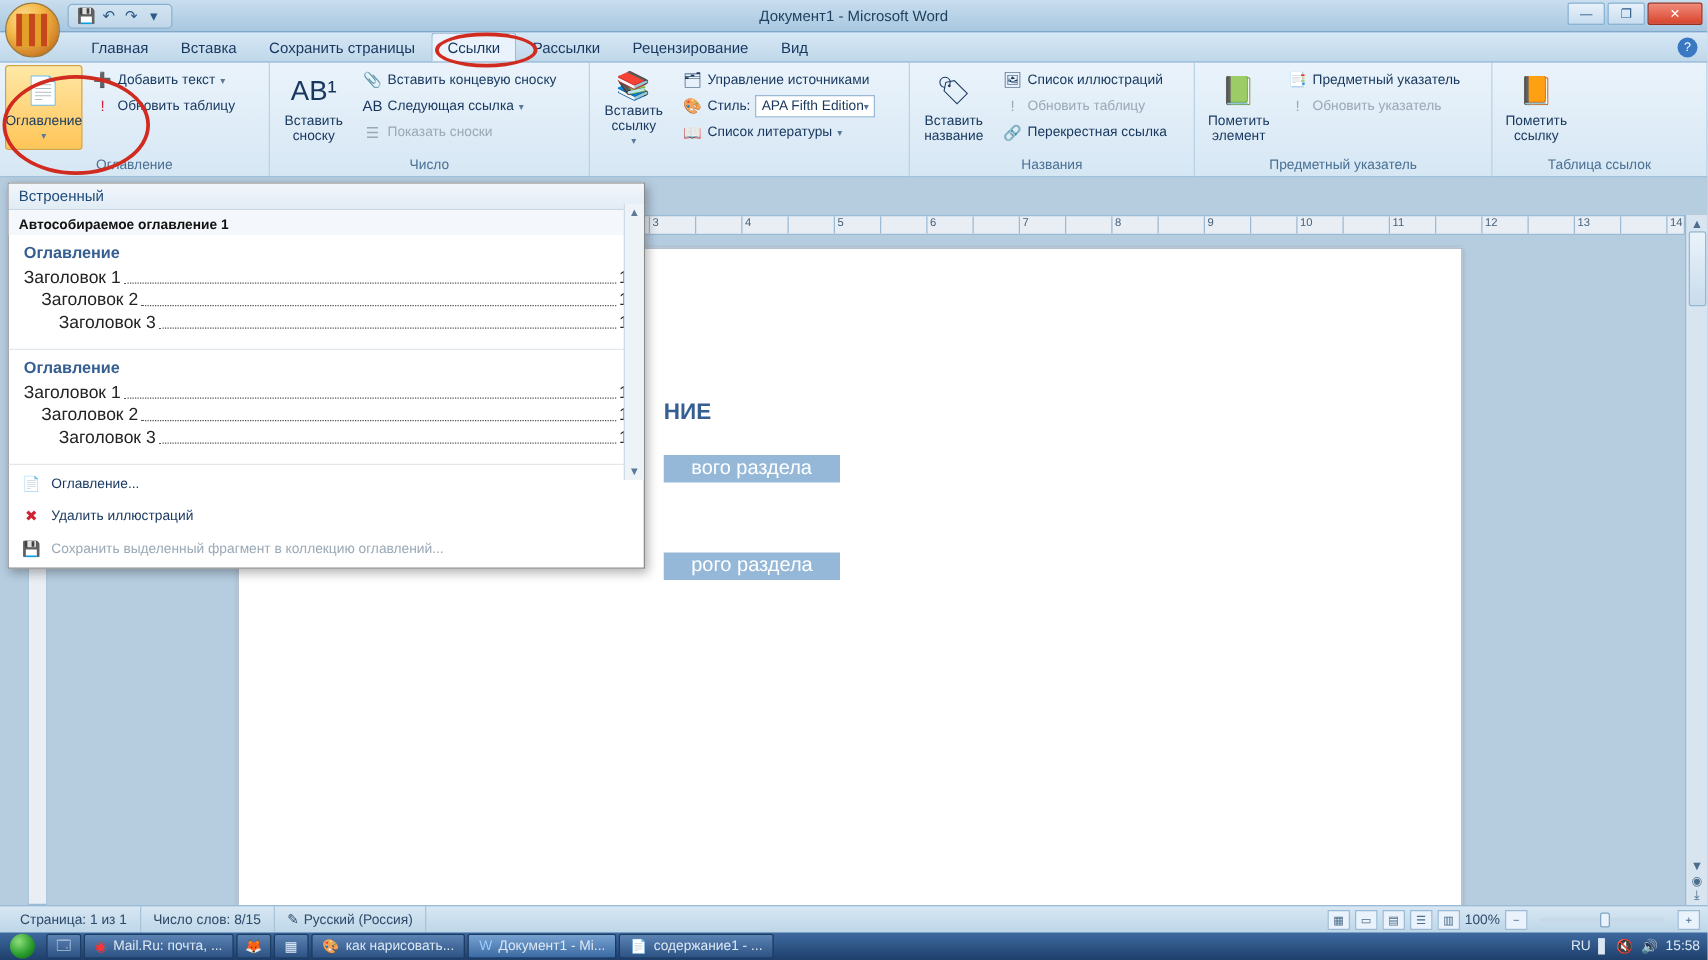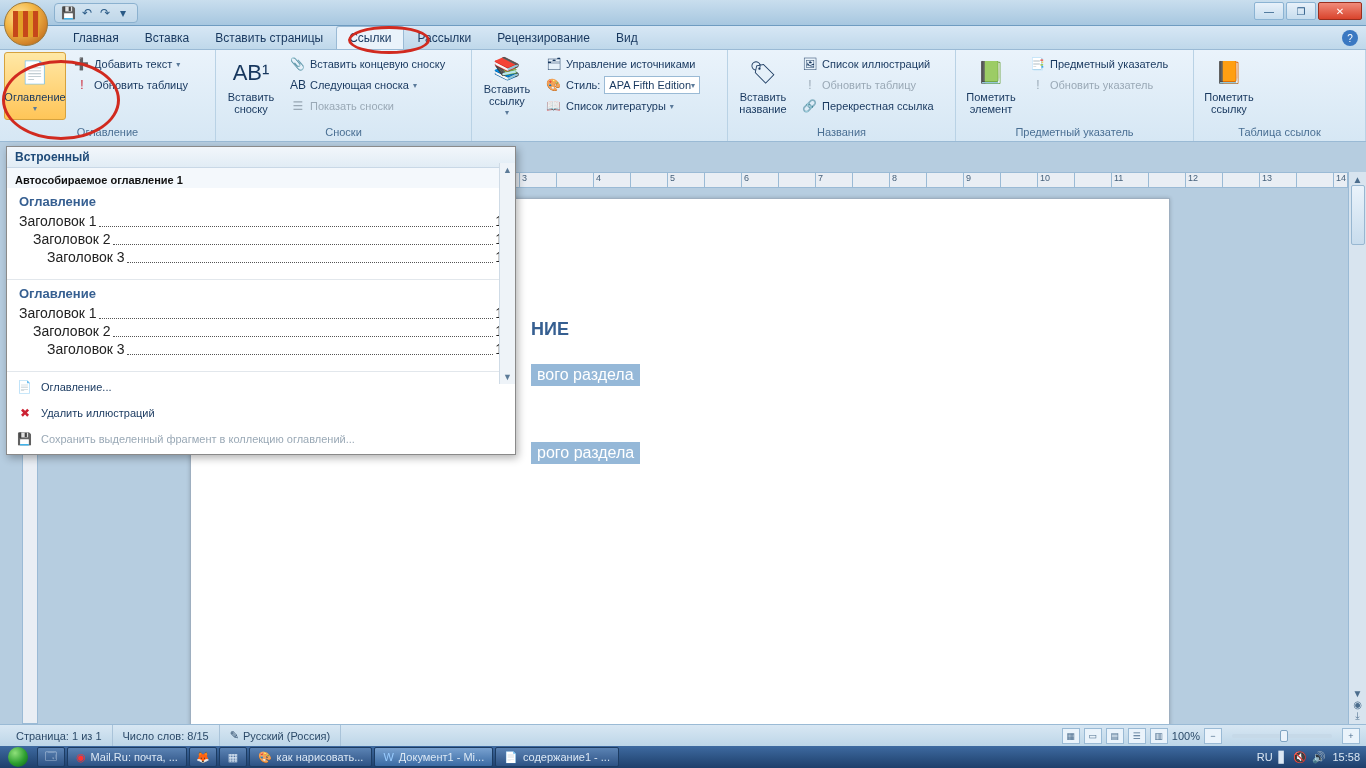--- a/index.html
+++ b/index.html
@@ -32,41 +32,41 @@
 .smallbtn{display:flex;align-items:center;gap:4px;padding:1px 4px;color:#17375e;font-size:11px;height:20px;white-space:nowrap}
 .smallbtn.disabled{color:#9aa9b6}
 .smallbtn .sico{width:16px;height:16px;display:inline-flex;align-items:center;justify-content:center;font-size:12px}
 .stack{display:flex;flex-direction:column;gap:1px;padding-top:2px}
 .dd::after{content:" ▾";font-size:8px;color:#5a7a9a}
 .stylebox{border:1px solid #9abad5;background:#fff;padding:1px 4px;font-size:11px;height:18px;display:inline-flex;align-items:center}
 
 .red-circle{position:absolute;border:3px solid #d12a1f;border-radius:50%;pointer-events:none;z-index:50}
 
 .gallery{position:absolute;left:6px;top:146px;width:510px;background:#fff;border:1px solid #8a8a8a;box-shadow:2px 3px 8px rgba(0,0,0,.3);z-index:40;font-size:11px}
-.gal-header{background:linear-gradient(#f2f6fb,#e1ecf5);color:#1e4a78;font-weight:bold;padding:3px 8px;border-bottom:1px solid #c9d8e6;font-size:12px}
+.gal-header{background:linear-gradient(#f2f6fb,#e1ecf5);color:#1e4a78;font-weight:normal;padding:3px 8px;border-bottom:1px solid #c9d8e6;font-size:12px}
 .gal-item-title{font-weight:bold;padding:6px 8px 2px;color:#111;background:#f4f8fc}
 .gal-preview{padding:6px 12px 12px;border-bottom:1px solid #e2e7ec}
 .gal-preview .oh{color:#365f91;font-weight:bold;font-size:13px;margin-bottom:4px}
 .tocline{display:flex;font-size:14px;color:#222;margin:2px 0}
 .tocline .lbl{white-space:nowrap}
 .tocline .dots{flex:1;border-bottom:1px dotted #555;margin:0 2px 2px}
 .tocline .pg{white-space:nowrap}
 .gal-footer{padding:2px 0}
 .gal-cmd{display:flex;align-items:center;gap:8px;padding:5px 10px;color:#17375e}
 .gal-cmd.disabled{color:#9aa9b6}
 .gal-cmd .sico{width:16px;height:16px;display:flex;align-items:center;justify-content:center;font-size:12px}
 .gal-scroll{position:absolute;right:0;top:16px;bottom:70px;width:16px;background:#eef3f8;border-left:1px solid #cfdbe6;display:flex;flex-direction:column;justify-content:space-between;align-items:center;color:#5c7b98;font-size:9px;padding:2px 0}
 
 .workspace{position:absolute;left:0;right:0;top:142px;bottom:44px;background:#b6cde0;overflow:hidden}
 .hruler{position:absolute;left:38px;right:18px;top:30px;height:16px;background:#e9eef4;border:1px solid #9abad5;font-size:9px;color:#46617b;overflow:hidden}
 .hruler-inner{position:absolute;left:0;top:0;bottom:0;display:flex;align-items:center}
 .tick{position:relative;width:37px;height:100%;border-left:1px solid #9abad5;text-align:left;padding-left:2px}
 .vruler{position:absolute;left:22px;top:46px;bottom:0;width:16px;background:#e9eef4;border:1px solid #9abad5}
 .page{position:absolute;left:190px;top:56px;width:980px;height:1200px;background:#fff;border:1px solid #9eafc0;box-shadow:0 0 4px rgba(0,0,0,.2)}
-.page .hl{background:#95b8d8;color:#fff;display:inline-block;padding:2px 6px;margin:8px 0}
+.page .hl{background:#95b8d8;color:#fff;display:inline-block;padding:2px 22px;margin:8px 0}
 .page-content{position:absolute;left:340px;top:120px;color:#1d3f66;font-size:16px}
 .vscroll{position:absolute;right:0;top:30px;bottom:0;width:18px;background:#d8e4ef;border-left:1px solid #9abad5;display:flex;flex-direction:column;align-items:center;justify-content:space-between;color:#4c6d8d;font-size:10px;padding:2px 0}
 .vthumb{width:14px;height:60px;background:linear-gradient(#eaf3fb,#c8dced);border:1px solid #98b7d1;border-radius:2px}
 .ruler-toggle{position:absolute;right:1px;top:30px;width:16px;height:16px;background:#eef4f9;border:1px solid #9abad5;display:flex;align-items:center;justify-content:center;font-size:9px;color:#4c6d8d}
 
 .statusbar{position:absolute;left:0;right:0;bottom:22px;height:22px;background:linear-gradient(#d8e7f3,#bdd6e8);border-top:1px solid #9abad5;display:flex;align-items:center;font-size:11px;color:#2c4a69;padding:0 6px}
 .statusbar .seg{padding:0 10px;border-right:1px solid #a9c3d9;height:100%;display:flex;align-items:center;gap:4px}
 .status-right{margin-left:auto;display:flex;align-items:center;gap:4px}
 .viewbtn{width:18px;height:16px;border:1px solid #9abad5;background:#eaf3fb;display:flex;align-items:center;justify-content:center;font-size:9px;color:#4c6d8d}
 .zoom-slider{width:100px;height:4px;background:#c6d9e8;position:relative;border-radius:2px;margin:0 6px}
@@ -86,31 +86,32 @@
 
 <div class="office-orb"></div>
 
 <div class="titlebar">
   <div class="qat">
     <span>💾</span>
     <span>↶</span>
     <span>↷</span>
     <span>▾</span>
   </div>
+  <div class="title">Документ1 - Microsoft Word</div>
   <div class="winbtns">
     <div class="winbtn">—</div>
     <div class="winbtn max">❐</div>
     <div class="winbtn close">✕</div>
   </div>
 </div>
 
 <div class="tabrow">
   <div class="tab">Главная</div>
   <div class="tab">Вставка</div>
-  <div class="tab">Вставить страницы</div>
+  <div class="tab">Сохранить страницы</div>
   <div class="tab active">Ссылки</div>
   <div class="tab">Рассылки</div>
   <div class="tab">Рецензирование</div>
   <div class="tab">Вид</div>
   <div class="help-icon">?</div>
 </div>
 
 <div class="ribbon">
 
   <div class="group" style="width:216px">
@@ -140,29 +141,29 @@
         <span style="white-space:pre-line">Вставить
 сноску</span>
       </div>
       <div class="stack">
         <div class="smallbtn">
             <span class="sico">📎</span>
             <span>Вставить концевую сноску</span>
           </div>
         <div class="smallbtn dd">
             <span class="sico">AB</span>
-            <span>Следующая сноска</span>
+            <span>Следующая ссылка</span>
           </div>
         <div class="smallbtn disabled">
             <span class="sico">☰</span>
             <span>Показать сноски</span>
           </div>
       </div>
     </div>
-    <div class="group-label">Сноски</div>
+    <div class="group-label">Число</div>
   </div>
 
   <div class="group" style="width:256px">
     <div class="group-body">
       <div class="bigbtn dd">
         <span class="ico">📚</span>
         <span style="white-space:pre-line">Вставить
 ссылку</span>
       </div>
       <div class="stack">

